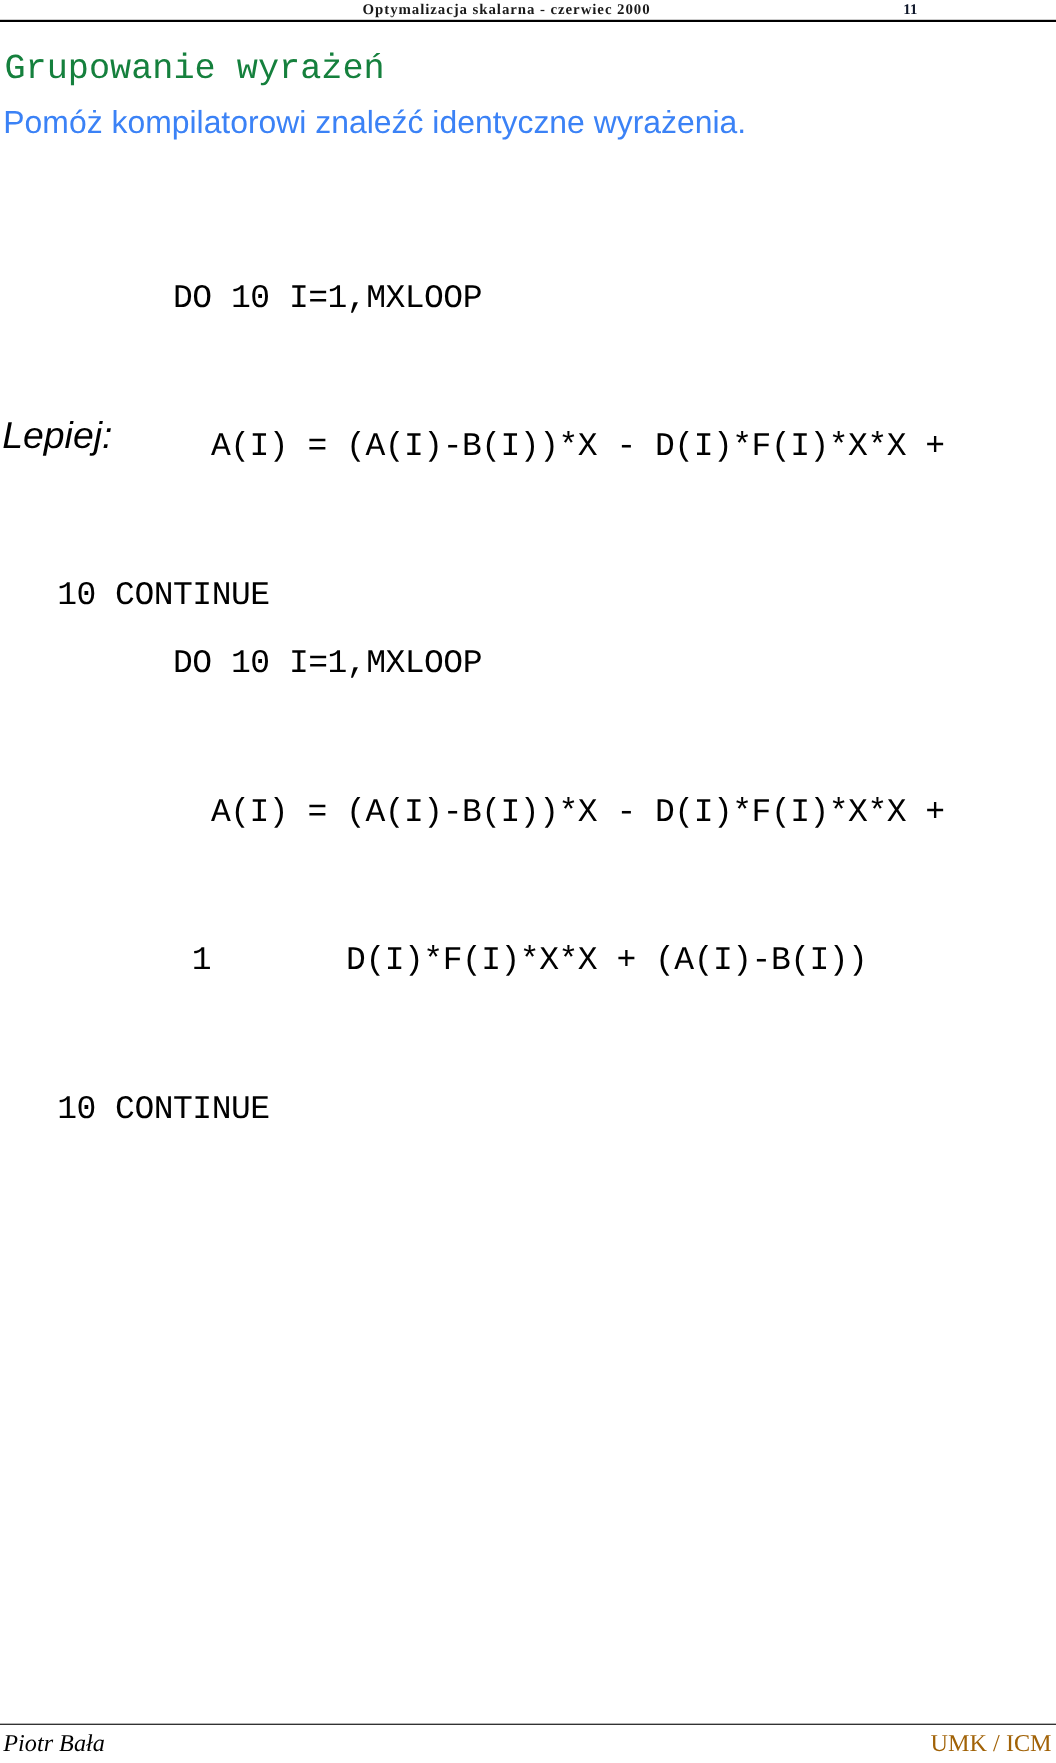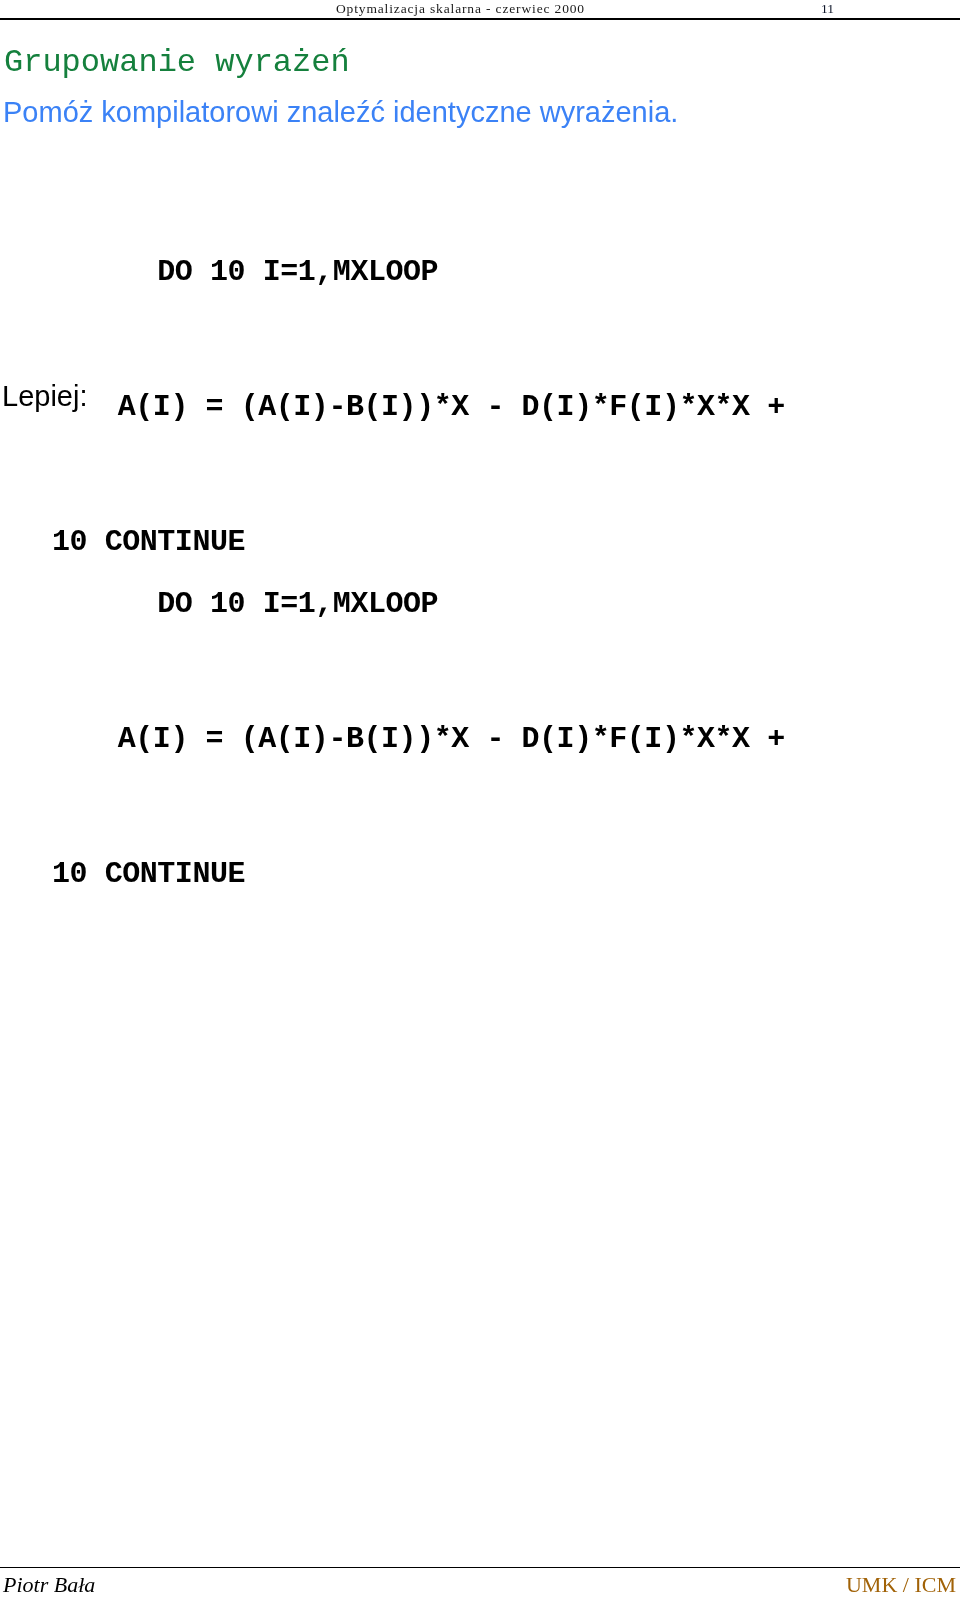--- a/index.html
+++ b/index.html
@@ -16,20 +16,21 @@
     overflow: hidden;
   }
 
   
   .header {
     position: absolute;
     left: 0;
     top: 0;
     width: 840px;
     height: 22px;
+    font-weight: bold;
   }
   .header-title {
     position: absolute;
     left: 0;
     top: 1px;
     width: 921px;
     text-align: center;
     font-family: "Liberation Serif", serif;
     font-size: 13.5px;
     letter-spacing: 0.85px;
@@ -73,48 +74,48 @@
     line-height: 36px;
     color: #3b82f6;
     white-space: nowrap;
   }
 
   .label-lepiej {
     position: absolute;
     left: 2px;
     top: 378px;
     font-family: "Liberation Sans", sans-serif;
-    font-size: 29px;
+    font-size: 34px;
     line-height: 36px;
     color: #000000;
     white-space: nowrap;
+    font-style: italic;
   }
 
   
   .code-block {
     position: absolute;
     left: 0;
     font-family: "Liberation Mono", monospace;
     font-size: 30px;
     line-height: 45px;
     color: #000000;
     white-space: pre;
     letter-spacing: -0.45px;
   }
   #code-block-1 { top: 160px; }
   #code-block-2 { top: 492px; }
 
   .code-line {
     display: block;
     white-space: pre;
     height: 45px;
-    font-weight: bold;
   }
   .code-indent-0 { padding-left: 52px; }
-  .code-indent-1 { padding-left: 30px; }
+  .code-indent-1 { padding-left: 104px; }
 
   
   .footer-rule {
     position: absolute;
     left: 0;
     top: 1567px;
     width: 960px;
     height: 1.4px;
     background: #000000;
   }
@@ -155,18 +156,19 @@
   <span class="code-line code-indent-0">      DO 10 I=1,MXLOOP</span>
   <span class="code-line code-indent-1">     A(I) = (A(I)-B(I))*X - D(I)*F(I)*X*X +</span>
   <span class="code-line code-indent-0">10 CONTINUE</span>
 </div>
 
 <div class="label-lepiej">Lepiej:</div>
 
 <div class="code-block" id="code-block-2">
   <span class="code-line code-indent-0">      DO 10 I=1,MXLOOP</span>
   <span class="code-line code-indent-1">     A(I) = (A(I)-B(I))*X - D(I)*F(I)*X*X +</span>
+  <span class="code-line code-indent-1">    1       D(I)*F(I)*X*X + (A(I)-B(I))</span>
   <span class="code-line code-indent-0">10 CONTINUE</span>
 </div>
 
 <div class="footer-rule"></div>
 <div class="footer-left">Piotr Bała</div>
 <div class="footer-right">UMK / ICM</div>
 
 </body></html>

